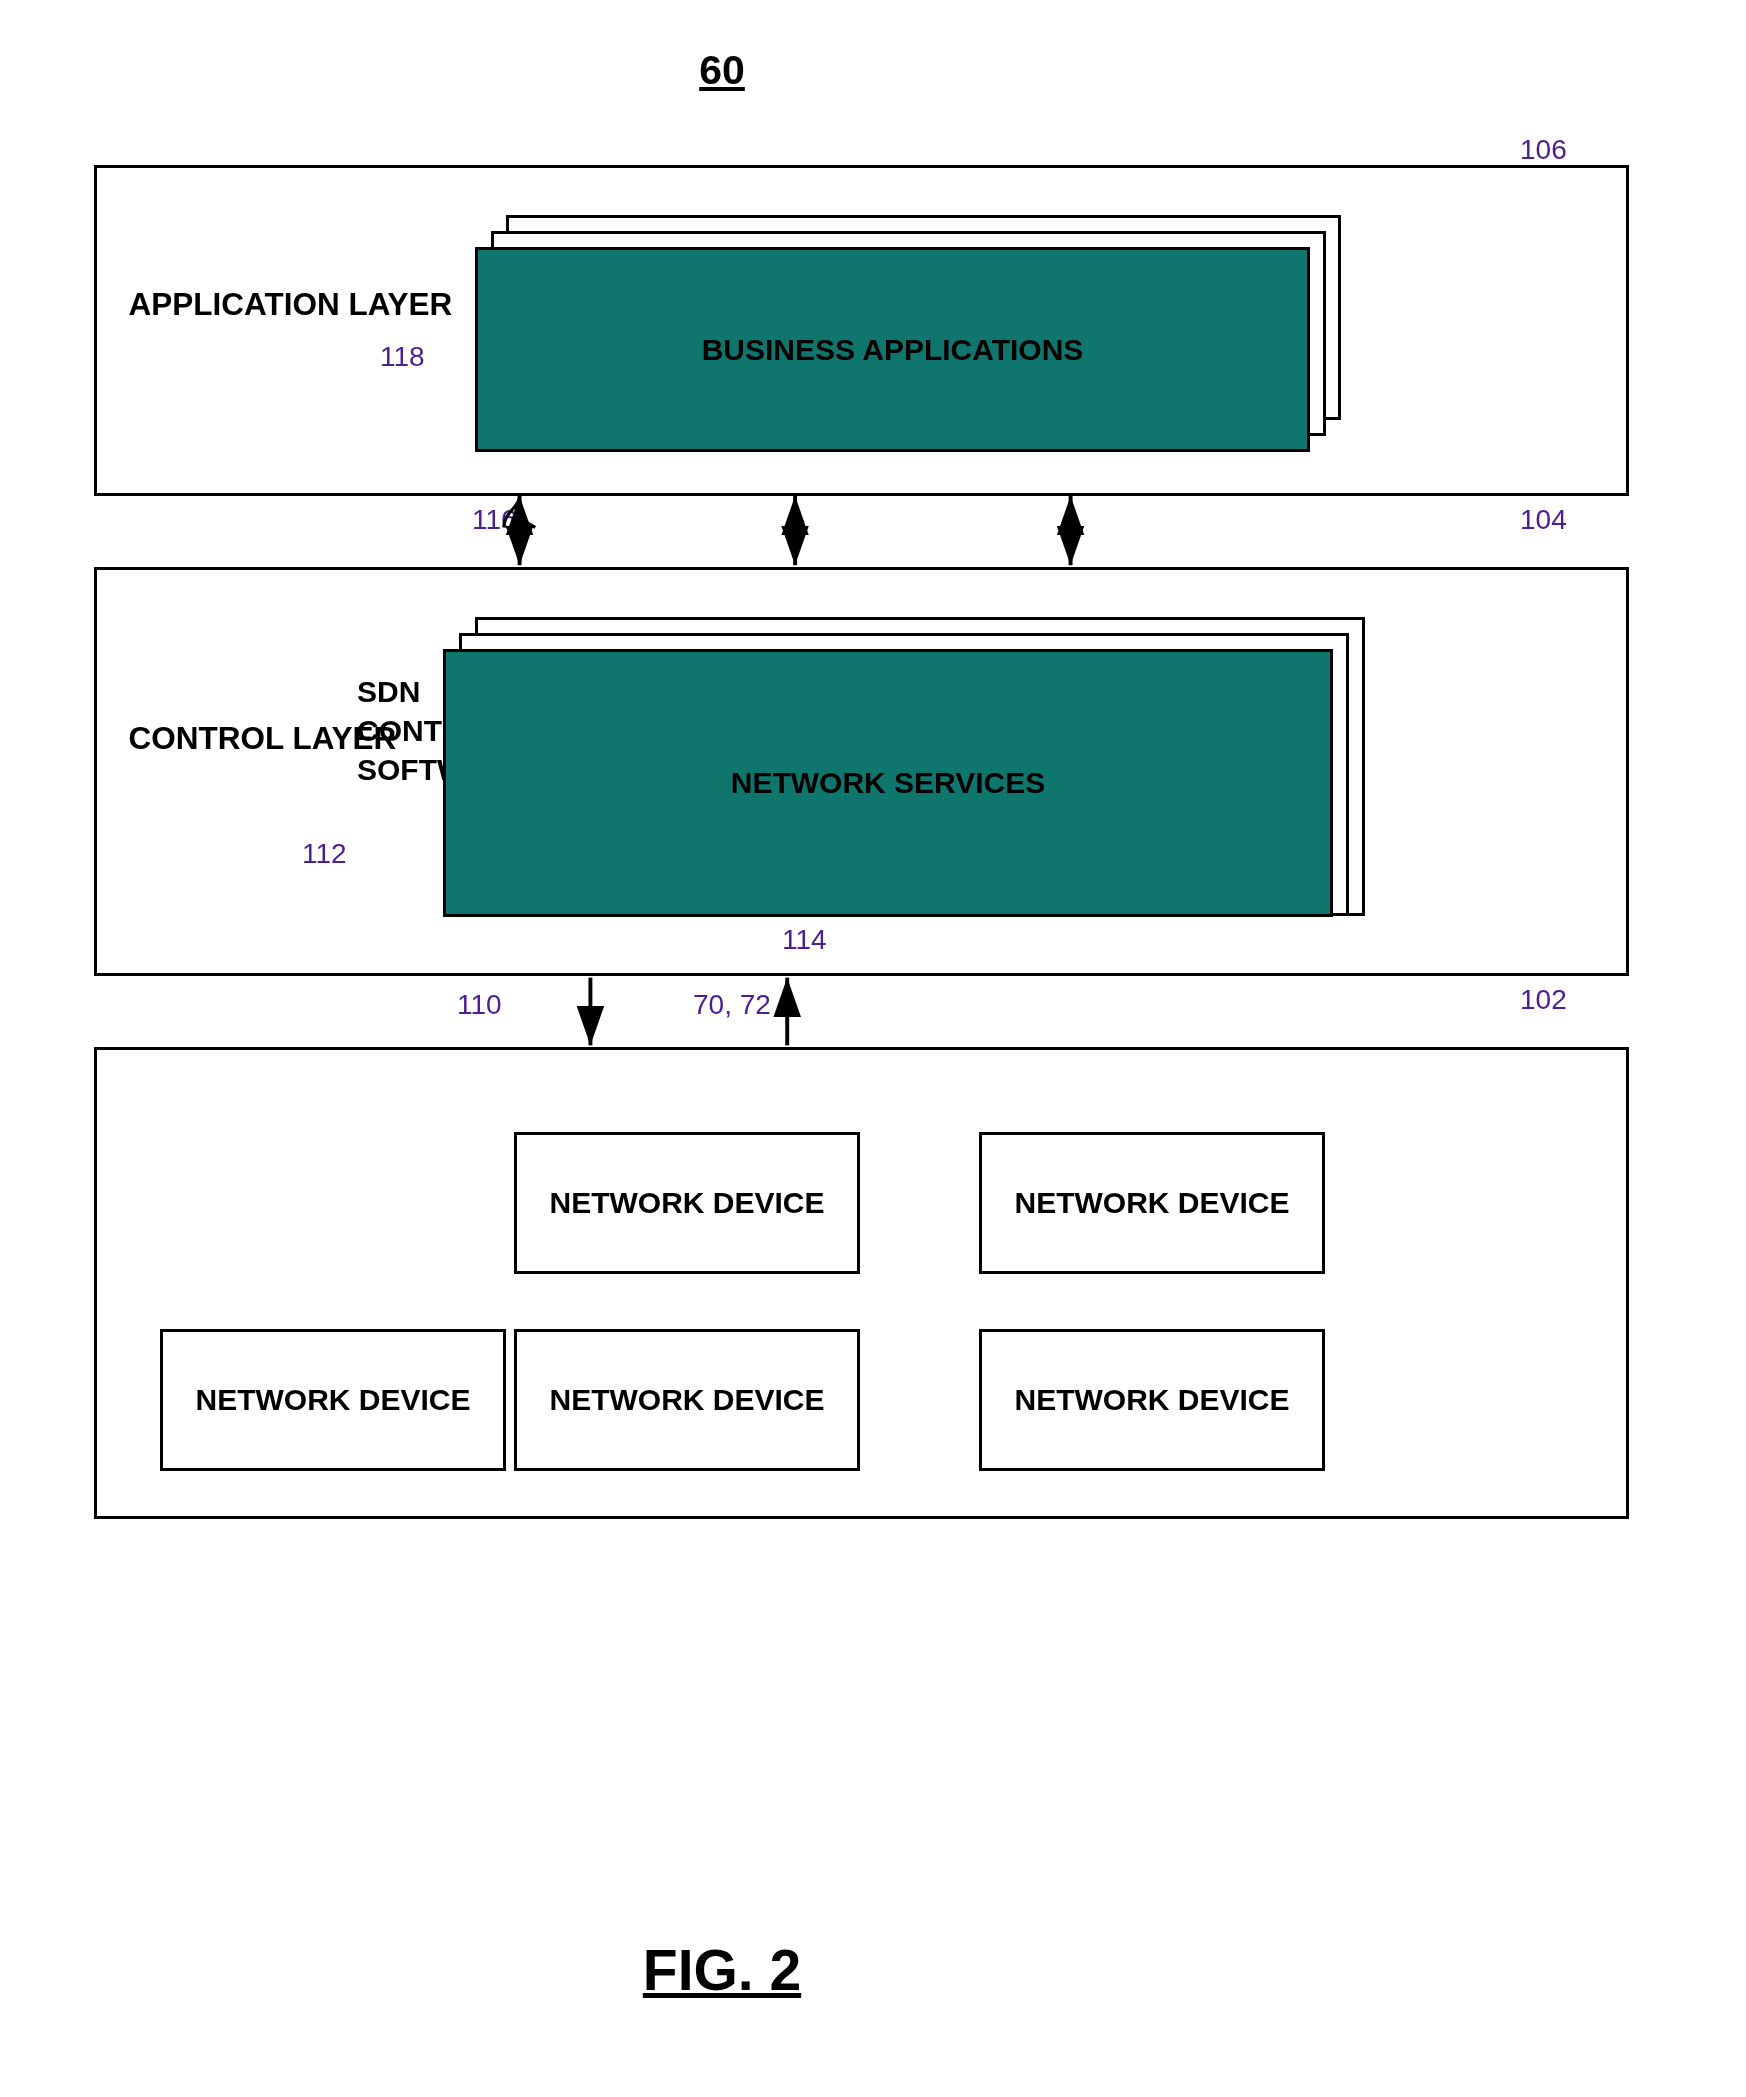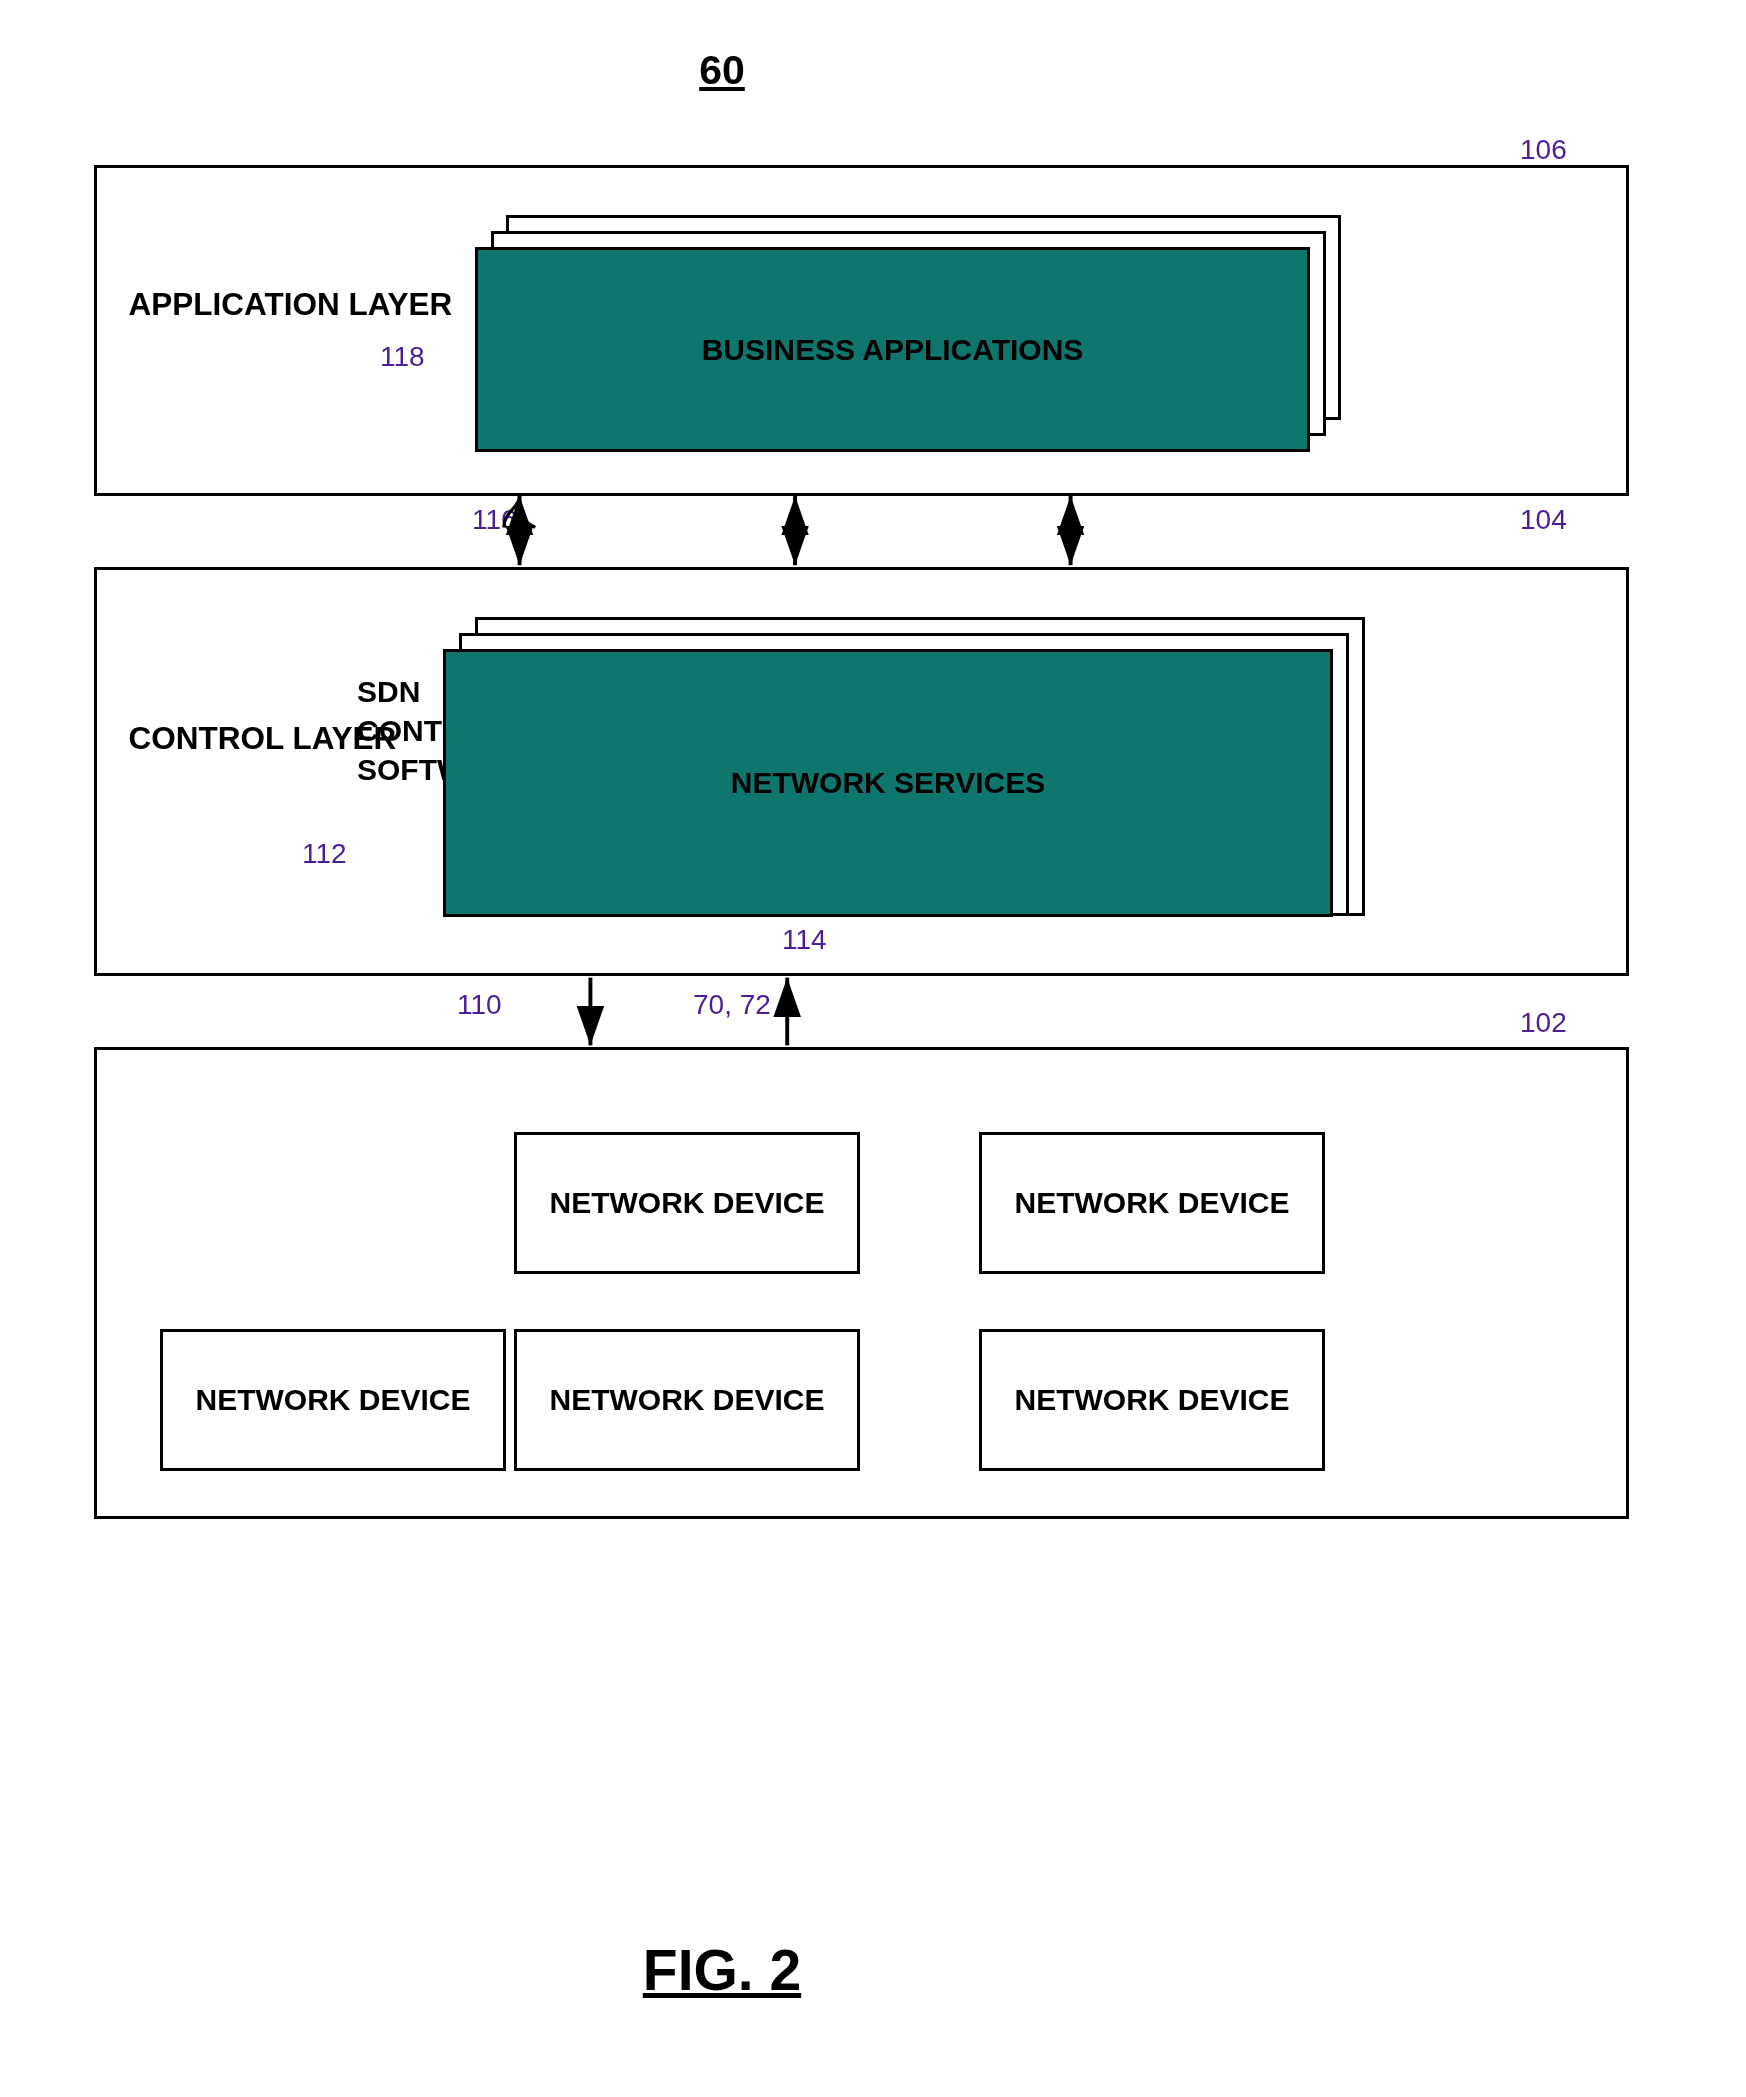--- a/index.html
+++ b/index.html
@@ -164,21 +164,21 @@
     <div class="stacked-back-2" style="top: 47px; left: 378px; width: 890px; height: 299px;"></div>
     <div class="stacked-back-1" style="top: 63px; left: 362px; width: 890px; height: 283px;"></div>
 
     <div class="stacked-front" style="top: 79px; left: 346px; width: 890px; height: 268px;">
       <span class="inner-box-text">NETWORK SERVICES</span>
     </div>
 
     <div class="ref-label" style="top: 354px; left: 685px;">114</div>
   </div>
 
-  <div class="ref-label" style="top: 984px; left: 1520px; margin-top: 23px;">102</div>
+  <div class="ref-label" style="top: 984px; left: 1520px;">102</div>
 
   <div class="ref-label" style="top: 989px; left: 457px;">110</div>
 
   <div class="ref-label" style="top: 989px; left: 693px;">70, 72</div>
 
   <div class="layer-box" style="top: 1047px; left: 94px; width: 1535px; height: 472px;">
 
     <div class="inner-box" style="top: 47px; left: 417px; width: 346px; height: 142px;">
       <span class="inner-box-text">NETWORK DEVICE</span>
     </div>

